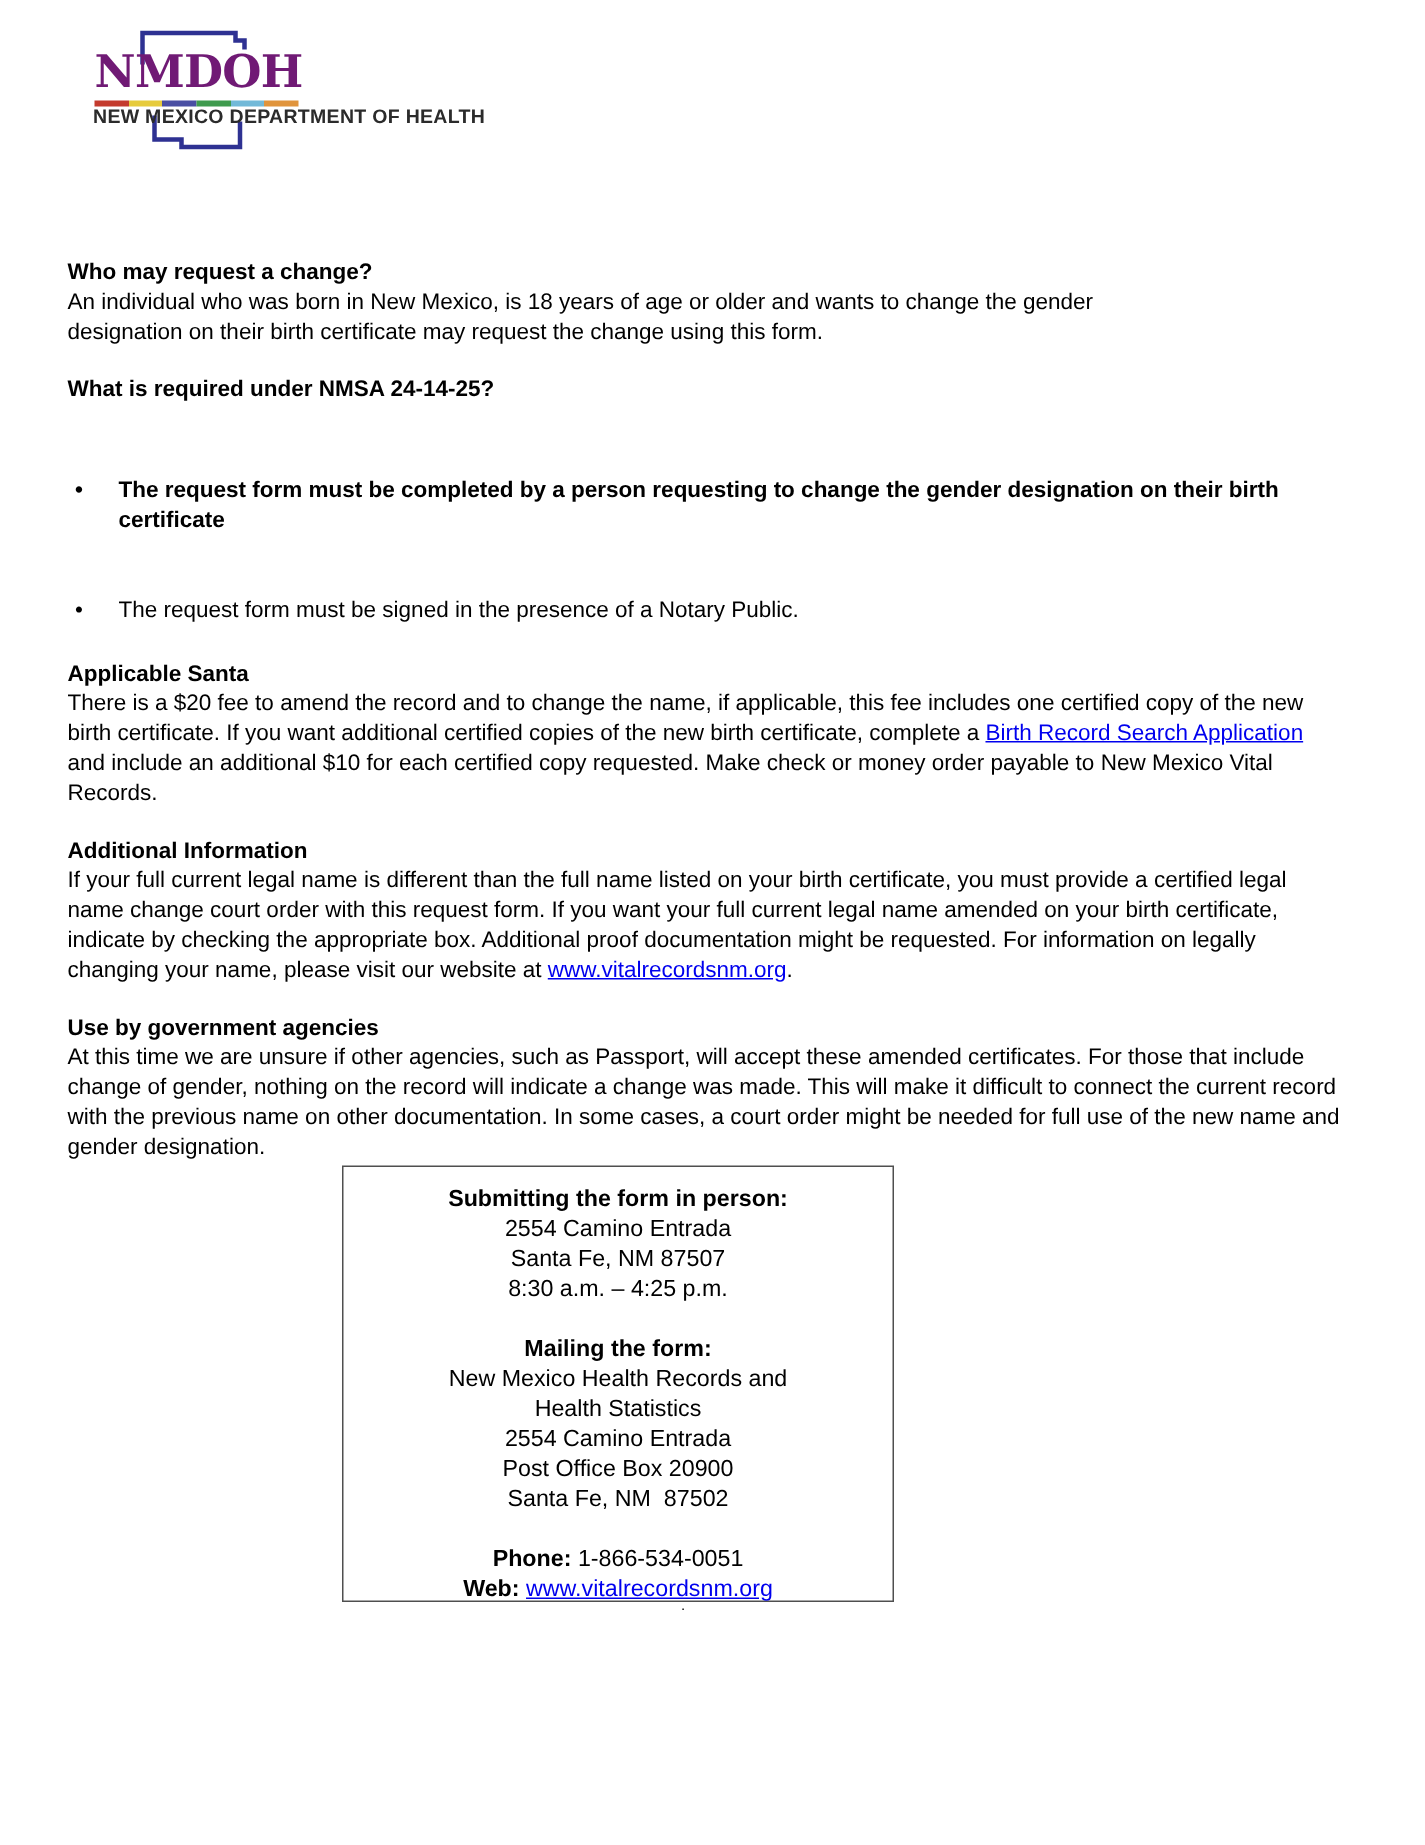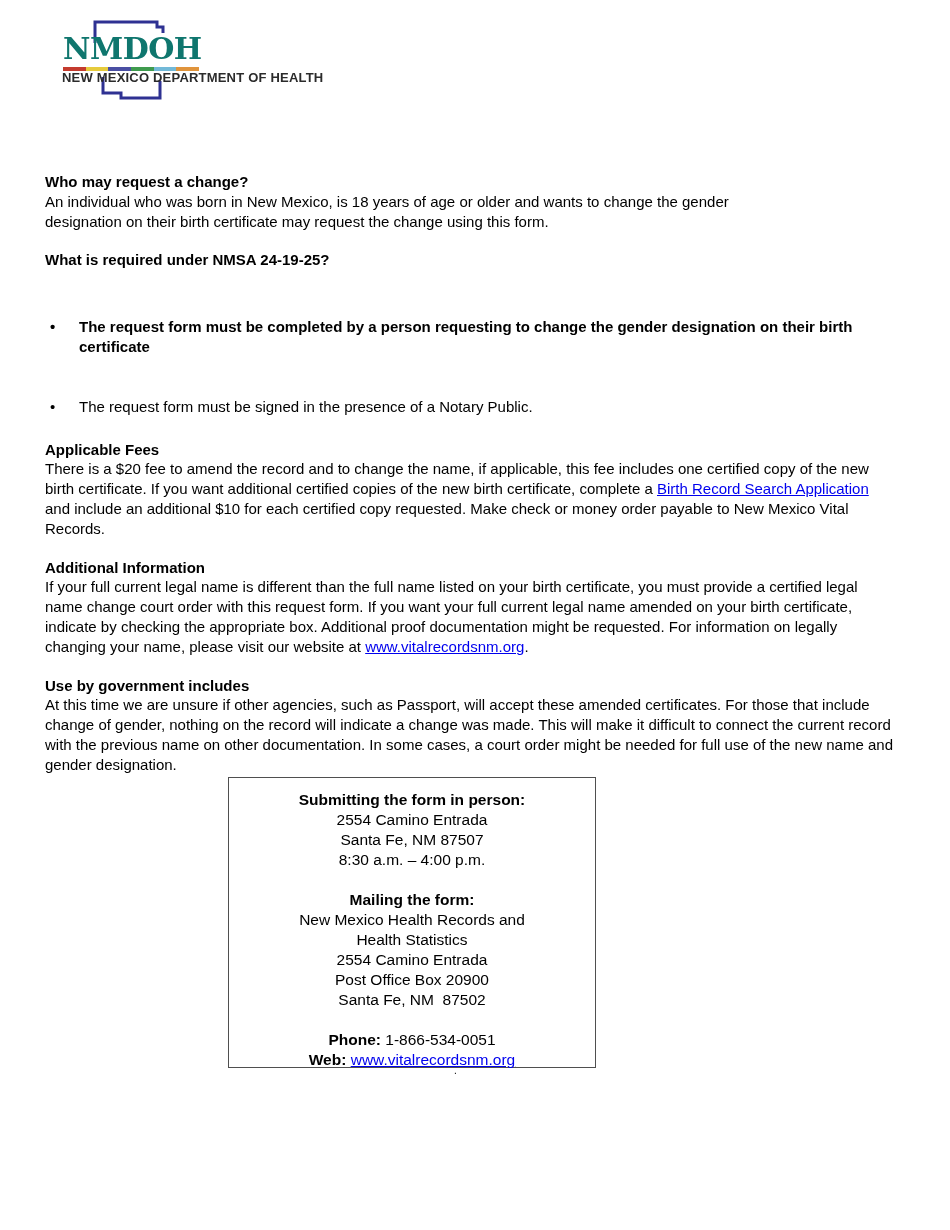--- a/index.html
+++ b/index.html
@@ -10,21 +10,21 @@
     font-family:"Liberation Sans", sans-serif;
     font-size:15px; line-height:20px;
     overflow:hidden;
   }
   
   .logo { position:absolute; left:55px; top:12px; width:152px; height:98px; }
   .logo svg { position:absolute; left:0; top:0; }
   .logo-acronym {
     position:absolute; left:8px; top:22px; width:138px;
     font-family:"DejaVu Serif", serif; font-weight:700;
-    font-size:30px; line-height:30px; letter-spacing:-0.5px; color:#0f766e;
+    font-size:30px; line-height:30px; letter-spacing:-0.5px; color:#701a75;
     text-align:center; white-space:nowrap;
   }
   .logo-bar { position:absolute; left:8px; top:55px; width:136px; height:4px; display:flex; }
   .logo-bar span { flex:1 1 auto; height:100%; }
   .logo-caption {
     position:absolute; left:7px; top:61px; width:140px;
     font-size:13px; line-height:9px; font-weight:700; letter-spacing:0.2px;
     color:#2b2b2b; white-space:nowrap; text-align:center;
   }
   
@@ -82,45 +82,45 @@
     </div>
     <div class="logo-caption">NEW MEXICO DEPARTMENT OF HEALTH</div>
   </div>
 
   <div class="doc-title">
   </div>
 
   <div class="abs h s1-h">Who may request a change?</div>
   <div class="abs s1-b">An individual who was born in New Mexico, is 18 years of age or older and wants to change the gender designation on their birth certificate may request the change using this form.</div>
 
-  <div class="abs h s2-h">What is required under NMSA 24-19-25?</div>
+  <div class="abs h s2-h">What is required under NMSA 24-14-25?</div>
 
   <div class="bullet bullet-1">
     <span class="marker"></span>
     <span class="btext">The request form must be completed by a person requesting to change the gender designation on their birth certificate</span>
   </div>
   <div class="bullet bullet-2">
     <span class="marker"></span>
     <span class="btext">The request form must be signed in the presence of a Notary Public.</span>
   </div>
 
-  <div class="abs h s3-h">Applicable Fees</div>
+  <div class="abs h s3-h">Applicable Santa</div>
   <div class="abs s3-b"><span>There is a $20 fee to amend the record and to change the name, if applicable, this fee includes one certified copy of the new birth certificate. If you want additional certified copies of the new birth certificate, complete a </span><a class="link" href="#" style="color: rgb(0, 0, 238);">Birth Record Search Application</a><span> and include an additional $10 for each certified copy requested. Make check or money order payable to New Mexico Vital Records.</span></div>
 
   <div class="abs h s4-h">Additional Information</div>
   <div class="abs s4-b"><span>If your full current legal name is different than the full name listed on your birth certificate, you must provide a certified legal name change court order with this request form. If you want your full current legal name amended on your birth certificate, indicate by checking the appropriate box. Additional proof documentation might be requested. For information on legally changing your name, please visit our website at </span><a class="link" href="#" style="color: rgb(0, 0, 238);">www.vitalrecordsnm.org</a><span>.</span></div>
 
-  <div class="abs h s5-h">Use by government includes</div>
+  <div class="abs h s5-h">Use by government agencies</div>
   <div class="abs s5-b">At this time we are unsure if other agencies, such as Passport, will accept these amended certificates. For those that include change of gender, nothing on the record will indicate a change was made. This will make it difficult to connect the current record with the previous name on other documentation. In some cases, a court order might be needed for full use of the new name and gender designation.</div>
 
   <div class="contact-box">
     <div class="h">Submitting the form in person:</div>
     <div>2554 Camino Entrada</div>
     <div>Santa Fe, NM 87507</div>
-    <div>8:30 a.m. – 4:00 p.m.</div>
+    <div>8:30 a.m. – 4:25 p.m.</div>
 
     <div class="h gap">Mailing the form:</div>
     <div>New Mexico Health Records and</div>
     <div>Health Statistics</div>
     <div>2554 Camino Entrada</div>
     <div>Post Office Box 20900</div>
     <div>Santa Fe, NM&nbsp; 87502</div>
 
     <div class="gap"><span class="h">Phone:</span><span> 1-866-534-0051</span></div>
     <div><span class="h">Web:</span> <a class="link" href="#" style="color: rgb(0, 0, 238);">www.vitalrecordsnm.org</a></div>

